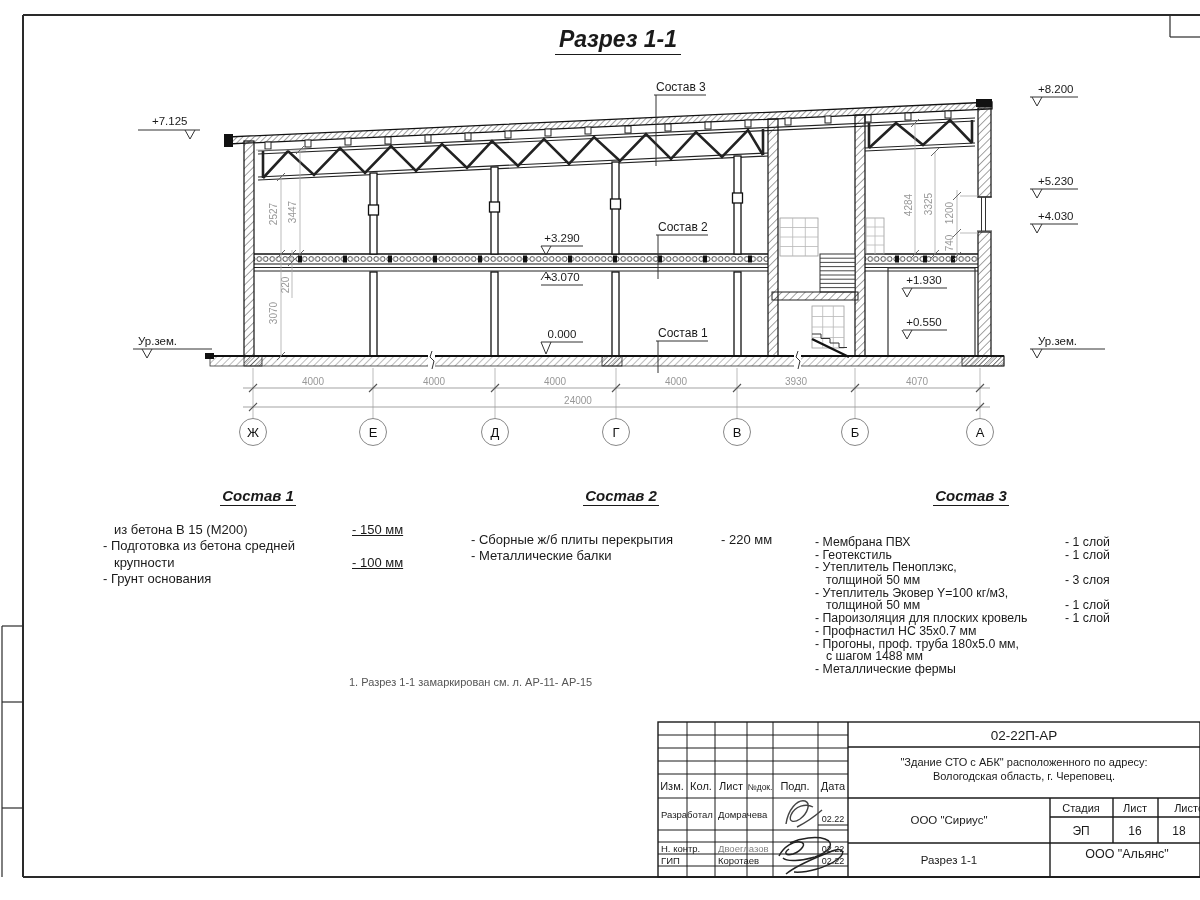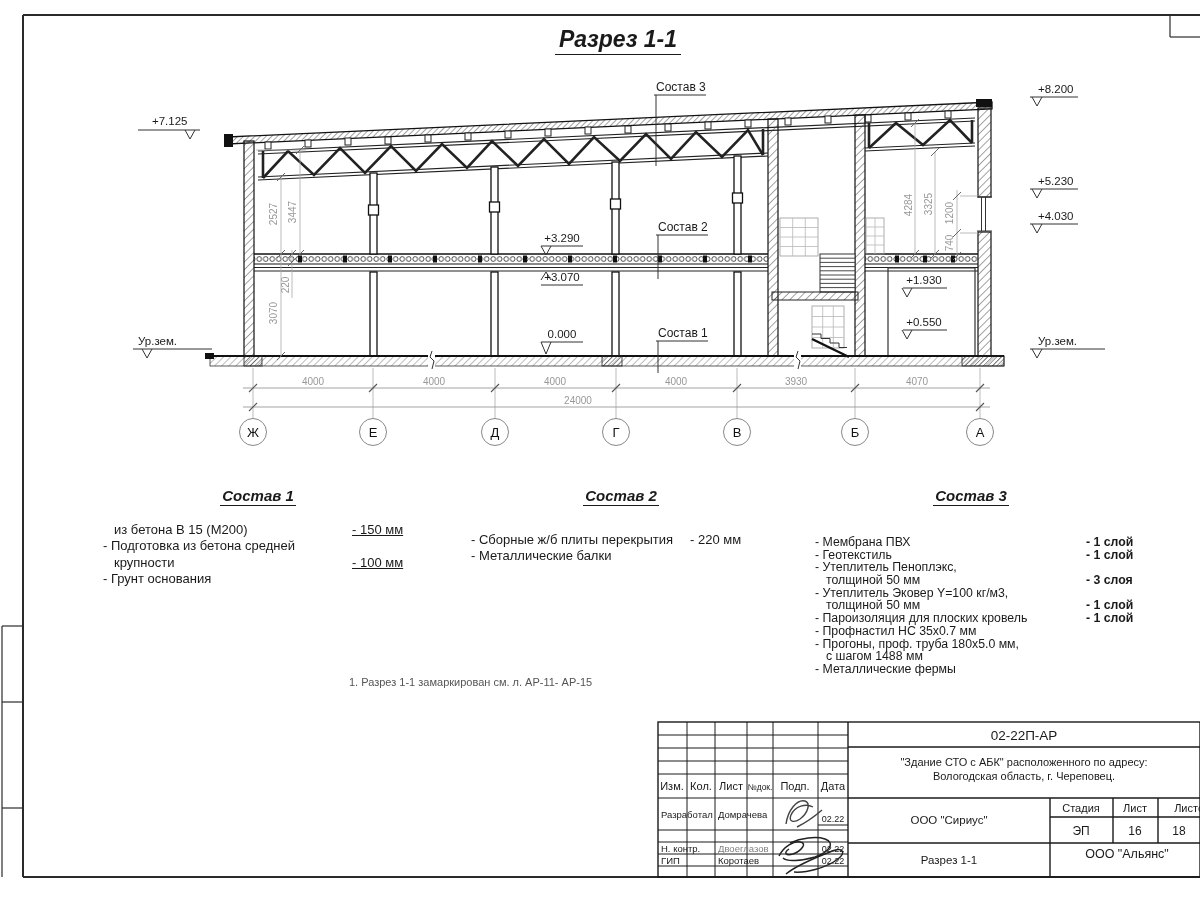--- a/index.html
+++ b/index.html
@@ -16,25 +16,25 @@
   .ctitle span{border-bottom:1.2px solid #1a1a1a;padding:0 2px 1px 2px;}
   .crow{position:relative;white-space:nowrap;}
   .crow .ind{margin-left:11px;}
   .crow .val{position:absolute;top:0;}
   #comp1{left:103px;top:487px;width:310px;font-size:13px;}
   #comp1 .crow{height:16.4px;line-height:16.4px;}
   #comp1 .crow .val{left:249px;text-decoration:underline;}
   #comp1 .ctitle{margin-bottom:18px;}
   #comp2{left:471px;top:487px;width:300px;font-size:13px;}
   #comp2 .crow{height:16.4px;line-height:16.4px;}
-  #comp2 .crow .val{left:219px;text-align:right;}
+  #comp2 .crow .val{left:250px;text-align:right;}
   #comp2 .ctitle{margin-bottom:28px;}
   #comp3{left:815px;top:487px;width:312px;font-size:12.3px;}
   #comp3 .crow{height:12.7px;line-height:12.7px;}
-  #comp3 .crow .val{left:271px;font-weight:bold;}
+  #comp3 .crow .val{left:250px;}
   #comp3 .ctitle{margin-bottom:32px;}
 </style>
 </head>
 <body>
 
 <div id="sheet">
 
 <svg width="1200" height="900" viewBox="0 0 1200 900">
   <defs>
     <pattern id="hx" width="4" height="4" patternUnits="userSpaceOnUse" patternTransform="rotate(45)">

